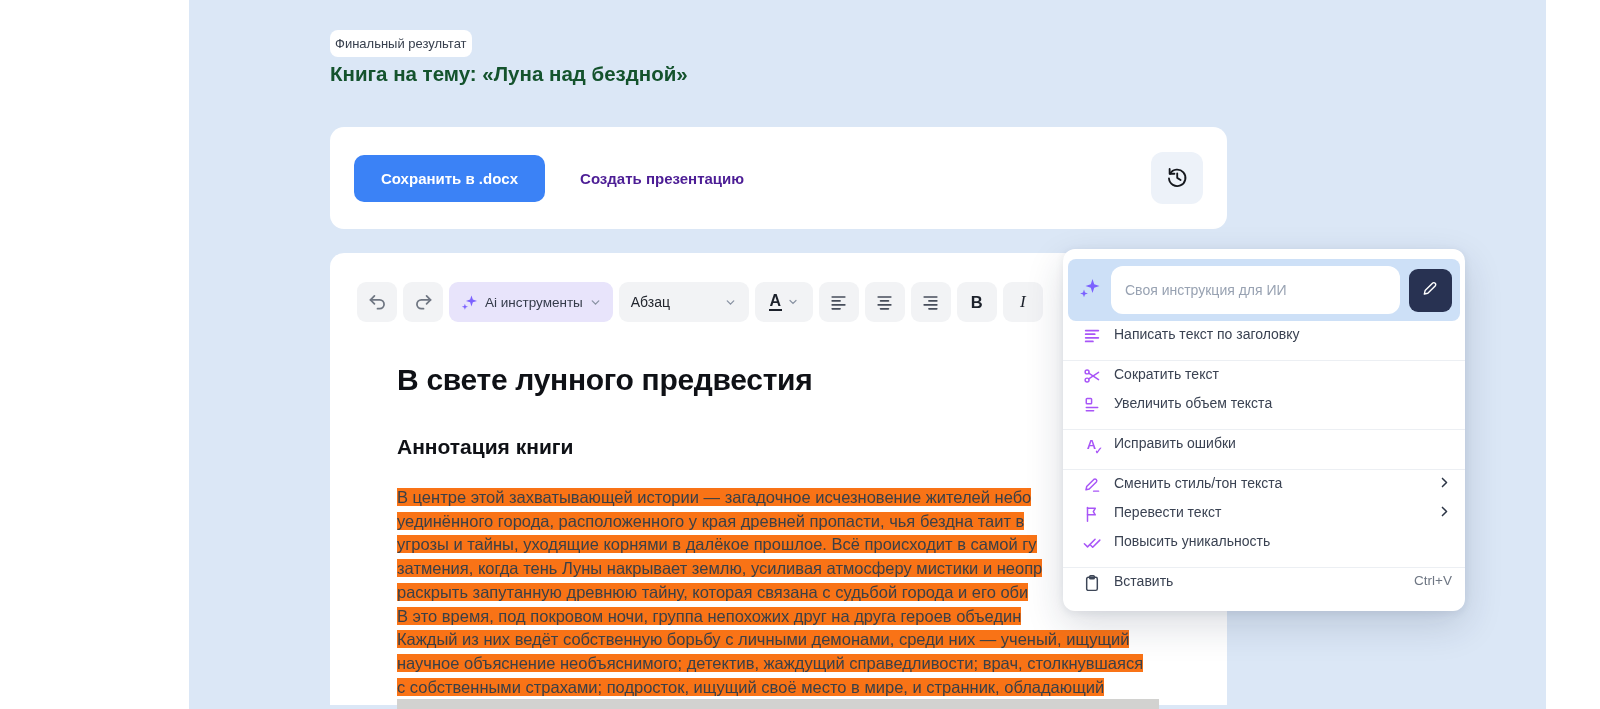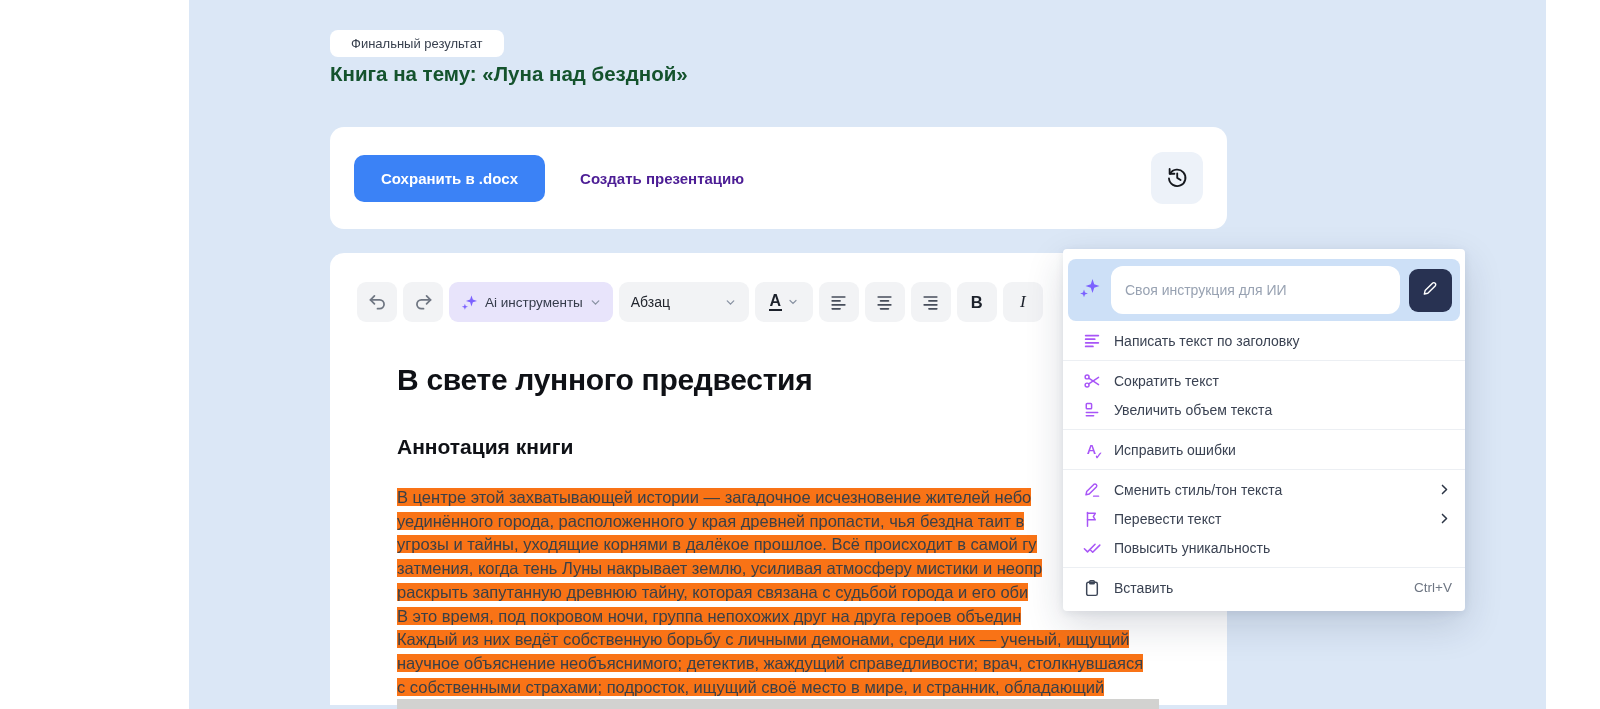--- a/index.html
+++ b/index.html
@@ -3,21 +3,21 @@
 <meta charset="utf-8">
 <style>
   * { margin:0; padding:0; box-sizing:border-box; }
   html,body { width:1600px; height:709px; overflow:hidden; background:#ffffff;
     font-family:"Liberation Sans", sans-serif; }
   .canvas { position:relative; width:1600px; height:709px; background:#ffffff; }
   .bg-panel { position:absolute; left:189px; top:0; width:1357px; height:709px; background:#dbe7f6; }
 
   
   .badge { position:absolute; left:330px; top:30px; background:#ffffff; border-radius:8px;
-    padding:6px 21px; font-size:13px; color:#38404e; }
+    padding:6px 5px; font-size:13px; color:#38404e; }
   .page-title { position:absolute; left:330px; top:62px; font-size:20.5px; font-weight:700; color:#14532d; }
 
   
   .actions-card { position:absolute; left:330px; top:127px; width:897px; height:102px;
     background:#ffffff; border-radius:14px; display:flex; align-items:center; padding:0 24px; }
   .save-btn { height:47px; padding:0 27px; background:#3b82f6; border:none; border-radius:10px;
     color:#ffffff; font-size:15px; font-weight:700; cursor:pointer; font-family:inherit; }
   .pres-link { margin-left:35px; color:#4c1d95; font-size:15px; font-weight:700; text-decoration:none; cursor:pointer; }
   .spacer { flex:1; }
   .history-btn { width:52px; height:52px; background:#edf2f9; border:none; border-radius:12px;
@@ -42,32 +42,32 @@
   .doc { margin:41px 0 0 67px; width:770px; }
   .doc-h1 { font-size:30px; font-weight:700; color:#0f1116; letter-spacing:-0.3px; }
   .doc-h2 { margin-top:38px; font-size:21px; font-weight:700; color:#0f1116; }
   .doc-par { margin-top:27px; font-size:16.5px; line-height:23.7px; color:#3c4046; }
   .sel-line { white-space:nowrap; }
   .sel-line > span { background:#f97316; }
   .sel-partial { width:762px; height:12px; background:#d2d2d0; }
 
   
   .ctx-menu { position:absolute; left:1063px; top:249px; width:402px; background:#ffffff;
-    border-radius:4px; box-shadow:0 14px 38px rgba(25,39,68,.16), 0 2px 8px rgba(25,39,68,.08);
+    border-radius:12px; box-shadow:0 14px 38px rgba(25,39,68,.16), 0 2px 8px rgba(25,39,68,.08);
     padding:5px 0 4px 0; }
   .menu-band { margin:5px 5px 0 5px; height:62px; background:#cde0f7; border-radius:8px;
     display:flex; align-items:center; gap:9px; padding:0 8px 0 10px; }
   .menu-band input { flex:1; height:48px; border:none; outline:none; border-radius:12px;
     background:#ffffff; padding:0 14px; font-size:14px; color:#333a46; font-family:inherit; min-width:0; }
   .menu-band input::placeholder { color:#98a2b2; }
   .ai-send-btn { width:43px; height:43px; border:none; border-radius:9px; background:#283252;
     display:flex; align-items:center; justify-content:center; cursor:pointer; flex:0 0 auto; }
   .menu-group { padding:5px 0; }
   .menu-sep { height:1px; background:#eceff3; }
-  .menu-row { height:29px; display:flex; align-items:center; gap:13px; padding:0 13px 0 19px;
+  .menu-row { height:29px; display:flex; align-items:flex-start; gap:13px; padding:0 13px 0 19px;
     font-size:14px; color:#3a4252; cursor:pointer; }
   .mi { width:19px; height:19px; flex:0 0 auto; display:flex; align-items:center; justify-content:center; position:relative; }
   .row-right { margin-left:auto; display:flex; align-items:center; }
   .shortcut { color:#6e7683; font-size:13.5px; }
   .fix-A { font-size:13px; font-weight:700; color:#a855f7; line-height:1; }
   .fix-check { position:absolute; right:-2px; bottom:-2px; font-size:10px; color:#a855f7; font-weight:700; }
 </style>
 </head>
 <body>
 

